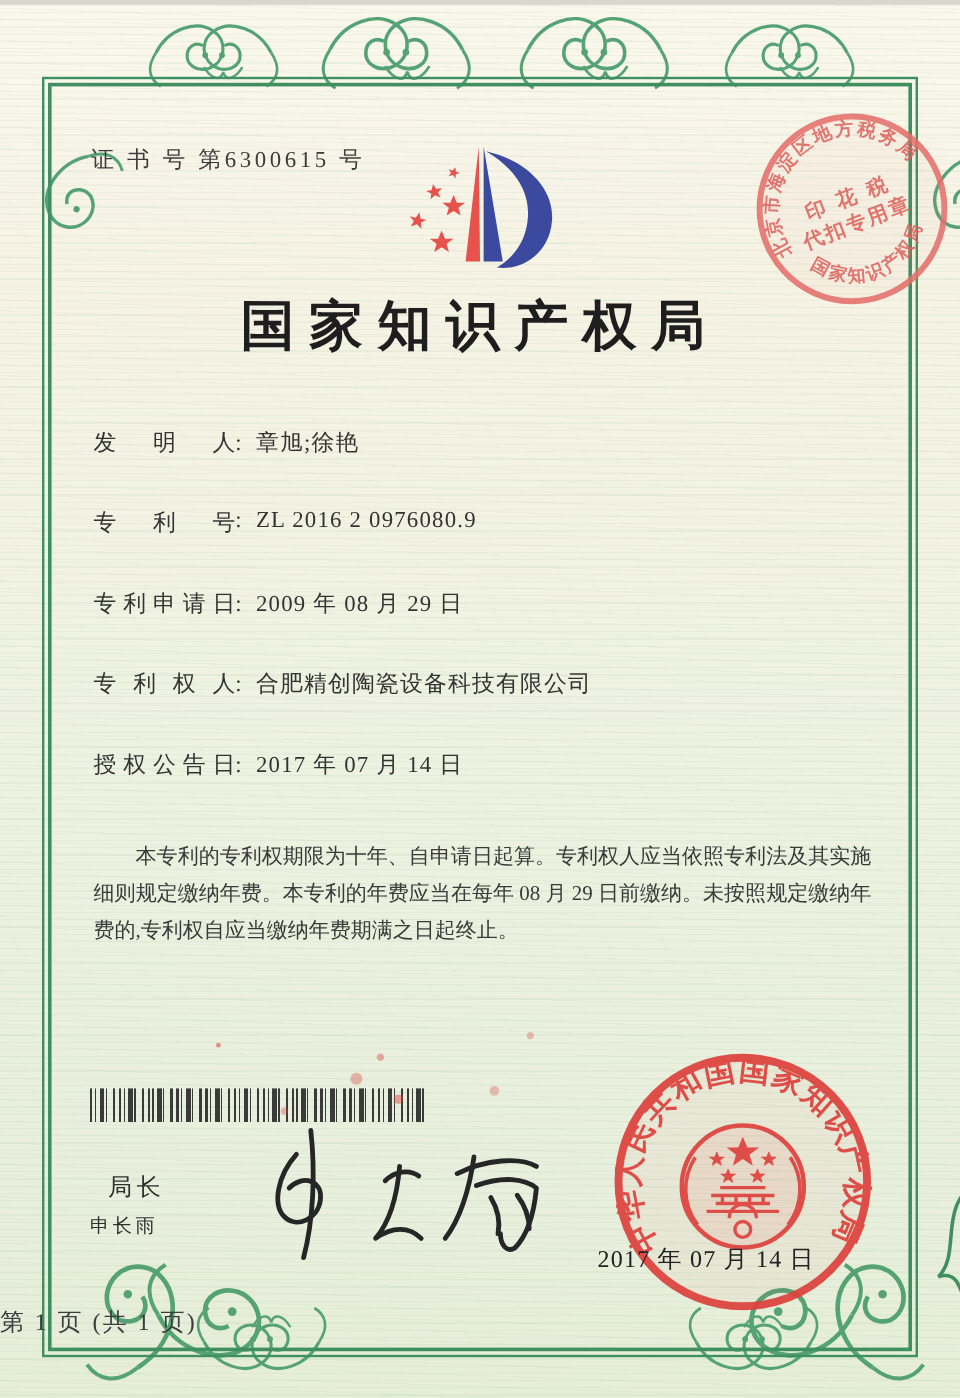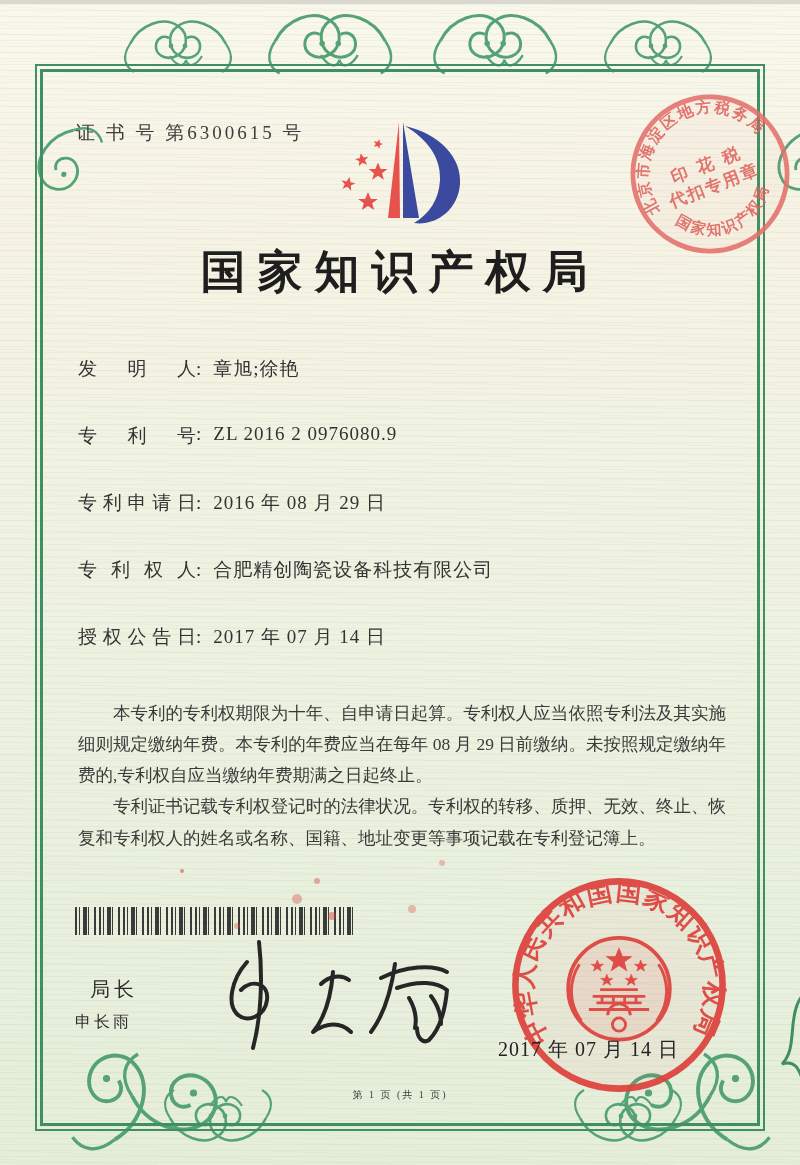--- a/index.html
+++ b/index.html
@@ -45,21 +45,21 @@
   
   .signer-title{left:90px;top:972px;font-size:20px;letter-spacing:4px;color:#2e2e2e;}
   .signer-name{left:75px;top:1008px;font-size:16px;letter-spacing:3px;color:#2e2e2e;}
   .signature{left:195px;top:930px;}
   
   .seal{left:506px;top:868px;opacity:.93;}
   .seal-date{left:498px;top:1032px;width:210px;font-size:20px;letter-spacing:1px;color:#222;}
   
   .stamp{left:624px;top:84px;transform:rotate(-21deg);opacity:.88;}
   
-  .footer{left:0;top:1084px;width:800px;text-align:center;font-size:10px;letter-spacing:2px;color:#3d3d3d;}
+  .footer{left:0;top:1084px;width:800px;font-size:20px;letter-spacing:2px;color:#3d3d3d;}
   
   .logo{left:326px;top:110px;}
 </style>
 </head>
 <body>
 
 <div class="page">
 
   <svg class="deco" width="800" height="1165" viewBox="0 0 800 1165">
     <defs>
@@ -140,33 +140,32 @@
   <div class="layer title">国家知识产权局</div>
 
   <div class="layer fields">
     <div class="frow">
       <span class="f-label">发明人</span><span class="f-colon">:</span><span class="f-value">章旭;徐艳</span>
     </div>
     <div class="frow">
       <span class="f-label">专利号</span><span class="f-colon">:</span><span class="f-value">ZL 2016 2 0976080.9</span>
     </div>
     <div class="frow">
-      <span class="f-label">专利申请日</span><span class="f-colon">:</span><span class="f-value">2016 年 08 月 29 日</span>
+      <span class="f-label">专利申请日</span><span class="f-colon">:</span><span class="f-value">2009 年 08 月 29 日</span>
     </div>
     <div class="frow">
       <span class="f-label">专利权人</span><span class="f-colon">:</span><span class="f-value">合肥精创陶瓷设备科技有限公司</span>
     </div>
     <div class="frow">
       <span class="f-label">授权公告日</span><span class="f-colon">:</span><span class="f-value">2017 年 07 月 14 日</span>
     </div>
   </div>
 
   <div class="layer paras">
     <p>本专利的专利权期限为十年、自申请日起算。专利权人应当依照专利法及其实施细则规定缴纳年费。本专利的年费应当在每年 08 月 29 日前缴纳。未按照规定缴纳年费的,专利权自应当缴纳年费期满之日起终止。</p>
-    <p>专利证书记载专利权登记时的法律状况。专利权的转移、质押、无效、终止、恢复和专利权人的姓名或名称、国籍、地址变更等事项记载在专利登记簿上。</p>
   </div>
 
   <div class="layer barcode"></div>
   <div class="layer speckles"></div>
 
   <div class="layer signer-title">局长</div>
   <div class="layer signer-name">申长雨</div>
 
   <svg class="layer signature" width="260" height="120" viewBox="0 0 260 120">
     <g fill="none" stroke="#262626" stroke-width="4" stroke-linecap="round" stroke-linejoin="round">

